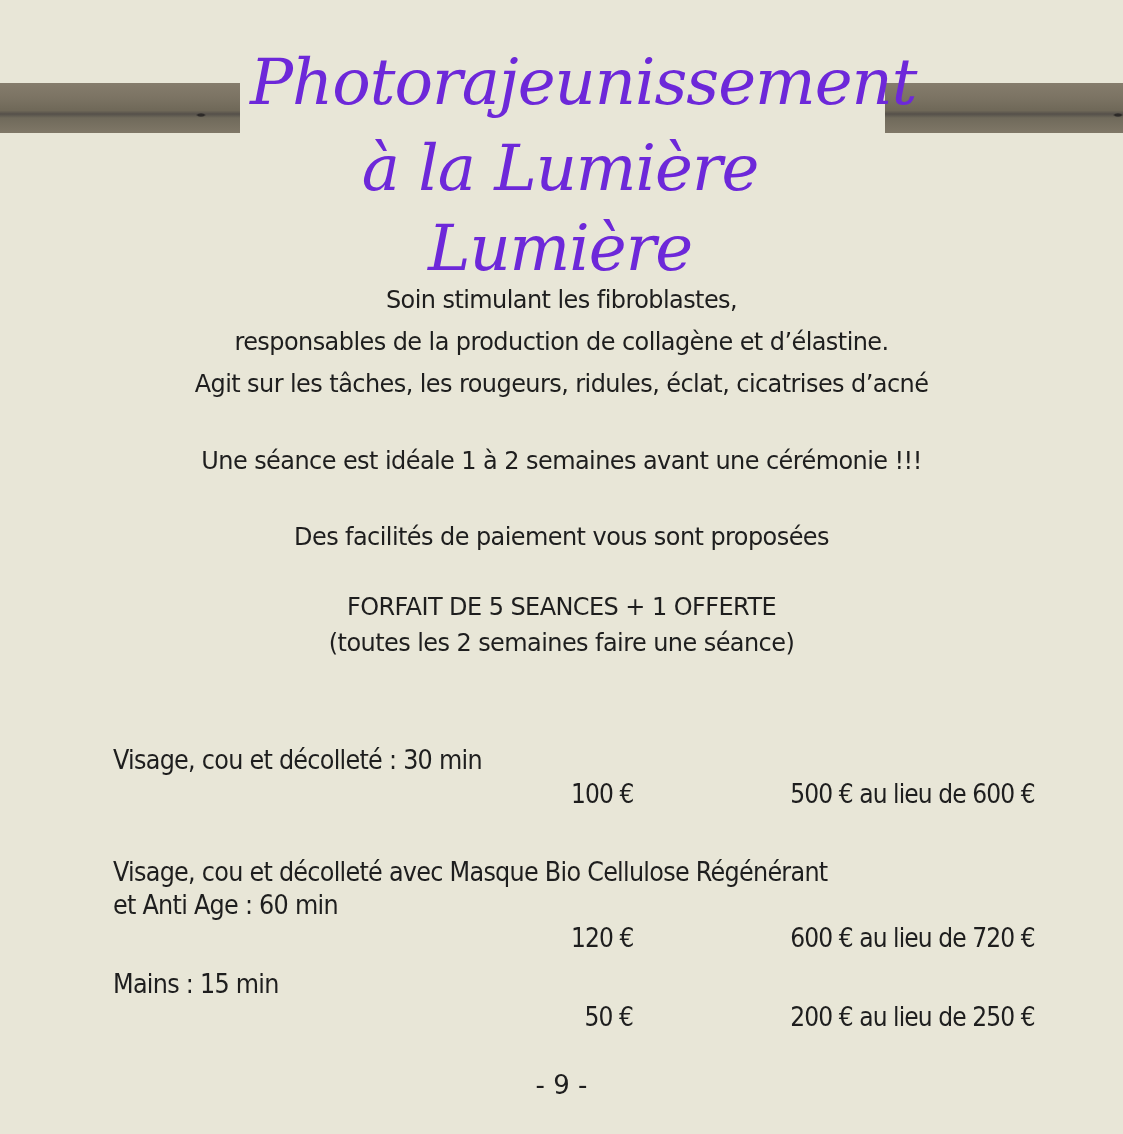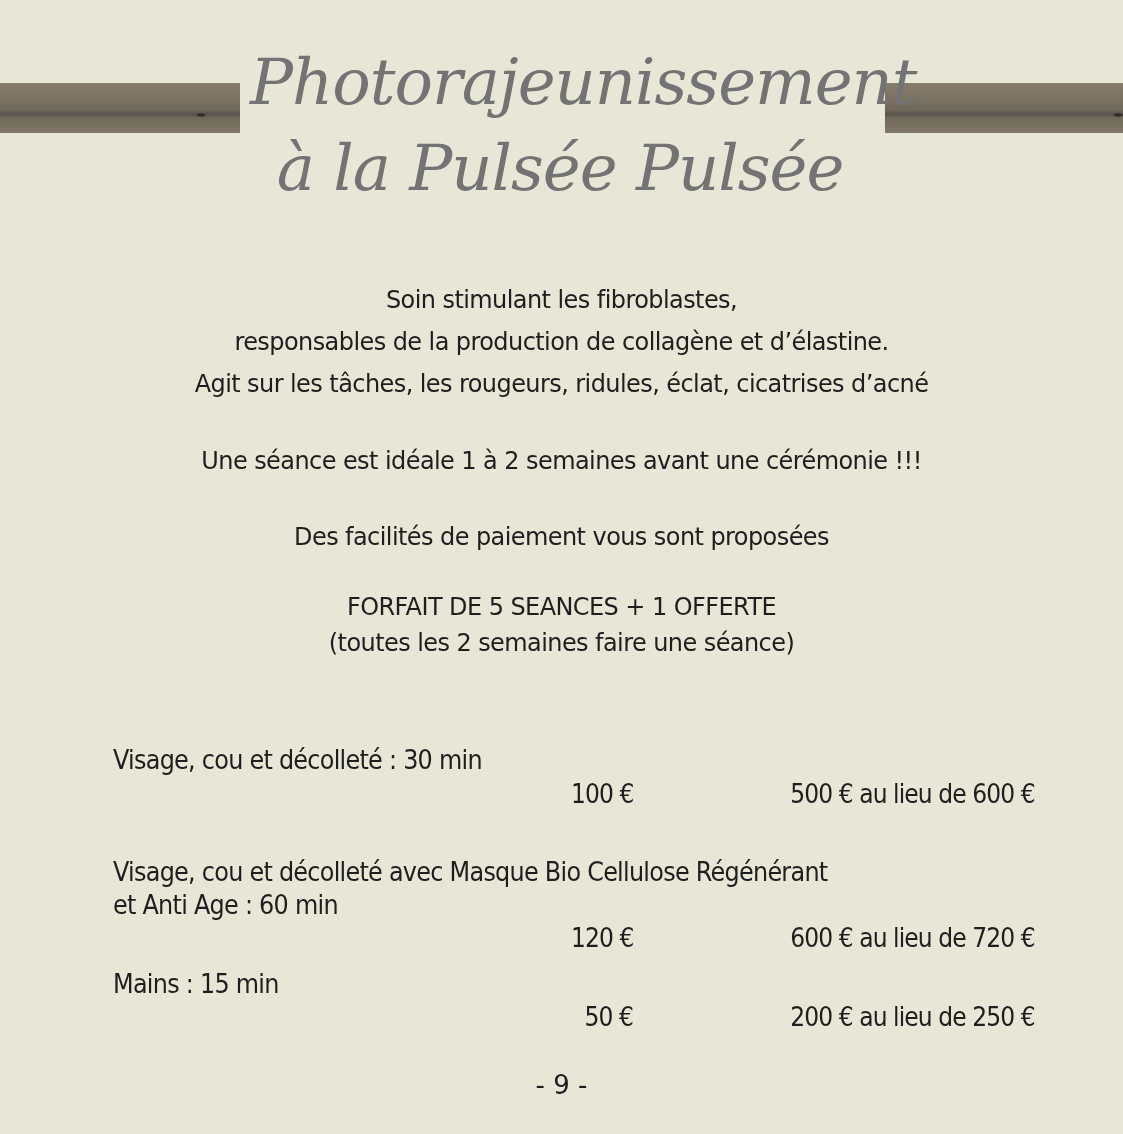--- a/index.html
+++ b/index.html
@@ -29,21 +29,21 @@
   .plank-left::after { left: 196px; }
   .plank-right { left: 885px; width: 238px; }
   .plank-right::after { left: 228px; }
 
   .title {
     position: absolute;
     left: 250px; width: 620px;
     text-align: center;
     font-family: "DejaVu Serif", serif;
     font-style: italic;
-    color: #737373;
+    color: #6d28d9;
     letter-spacing: -1px;
   }
   .title-1 { top: 42px; font-size: 64px; line-height: 80px; }
   .title-2 { top: 128px; font-size: 64px; line-height: 80px; }
 
   .center-text {
     position: absolute;
     left: 0; width: 1123px;
     text-align: center;
     font-family: "DejaVu Sans", sans-serif;
@@ -99,21 +99,21 @@
     color: #1e1e1e;
   }
 </style>
 </head>
 <body>
 
 <div class="plank plank-left"></div>
 <div class="plank plank-right"></div>
 
 <div class="title title-1">Photorajeunissement</div>
-<div class="title title-2">à la Pulsée Pulsée</div>
+<div class="title title-2">à la Lumière Lumière</div>
 
 <div class="center-text l1">Soin stimulant les fibroblastes,</div>
 <div class="center-text l2">responsables de la production de collagène et d’élastine.</div>
 <div class="center-text l3">Agit sur les tâches, les rougeurs, ridules, éclat, cicatrises d’acné</div>
 <div class="center-text l4">Une séance est idéale 1 à 2 semaines avant une cérémonie !!!</div>
 <div class="center-text l5">Des facilités de paiement vous sont proposées</div>
 <div class="center-text l6">FORFAIT DE 5 SEANCES + 1 OFFERTE</div>
 <div class="center-text l7">(toutes les 2 semaines faire une séance)</div>
 
 <div class="row-label" style="top:745px;">Visage, cou et décolleté : 30 min</div>

